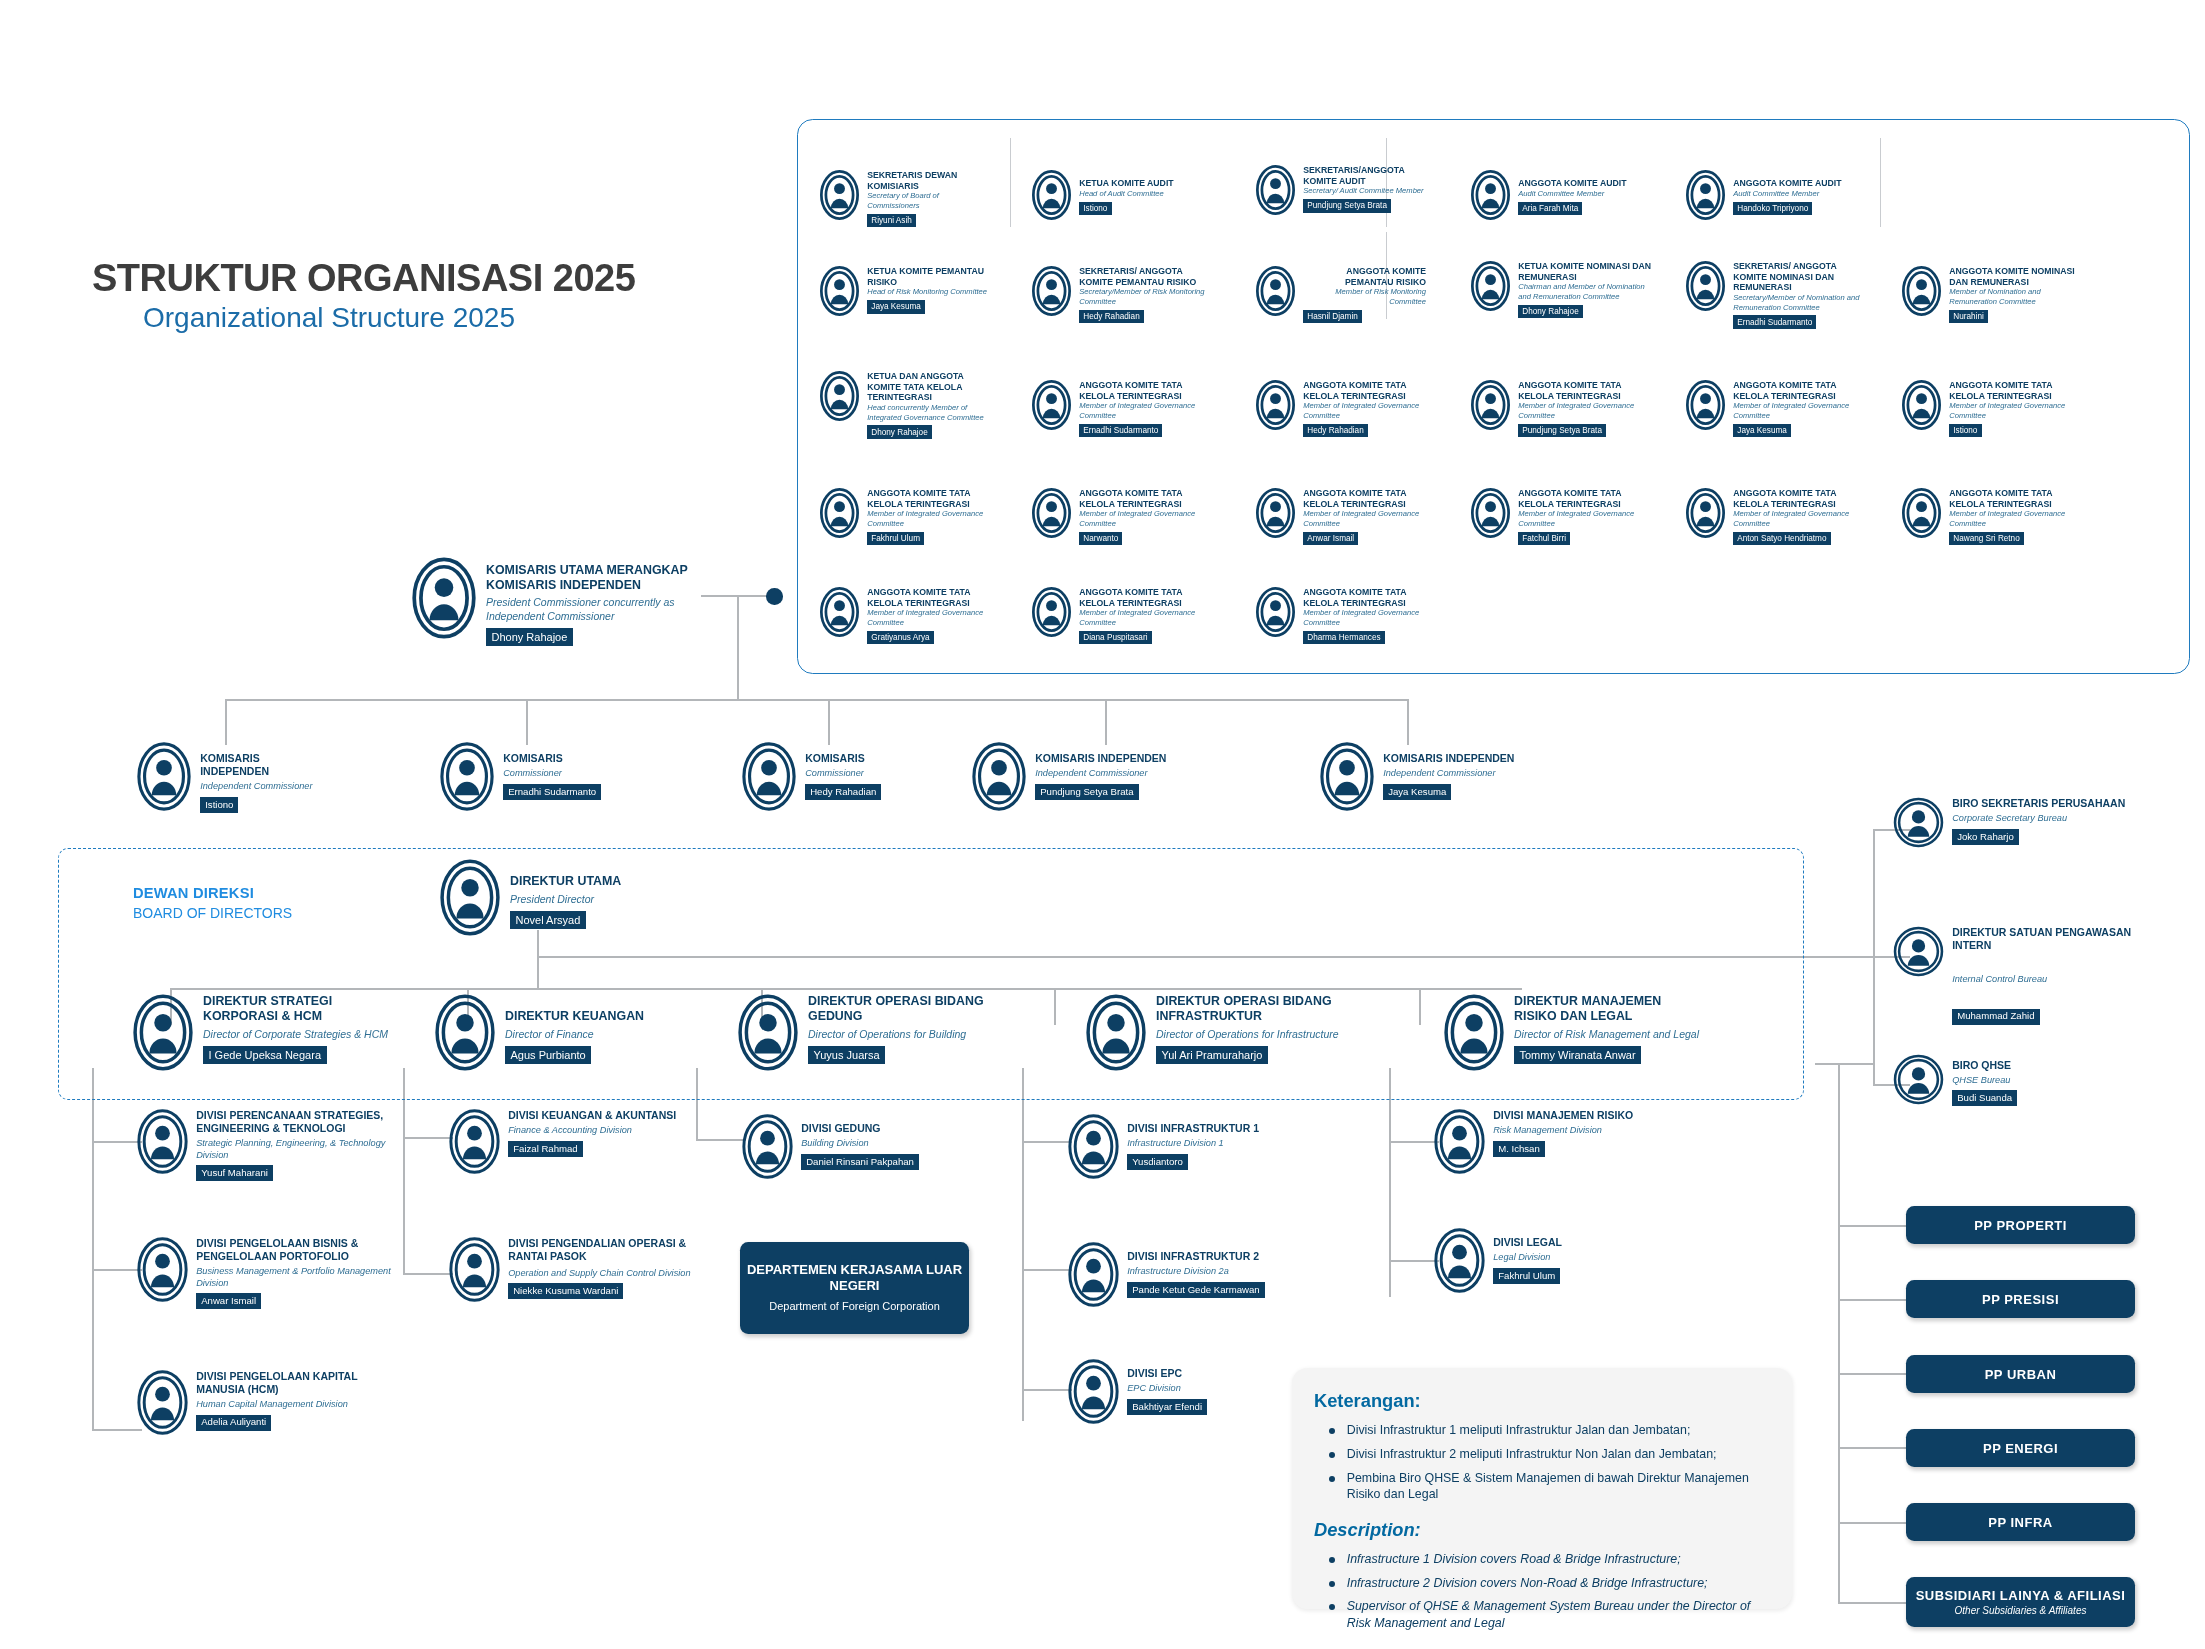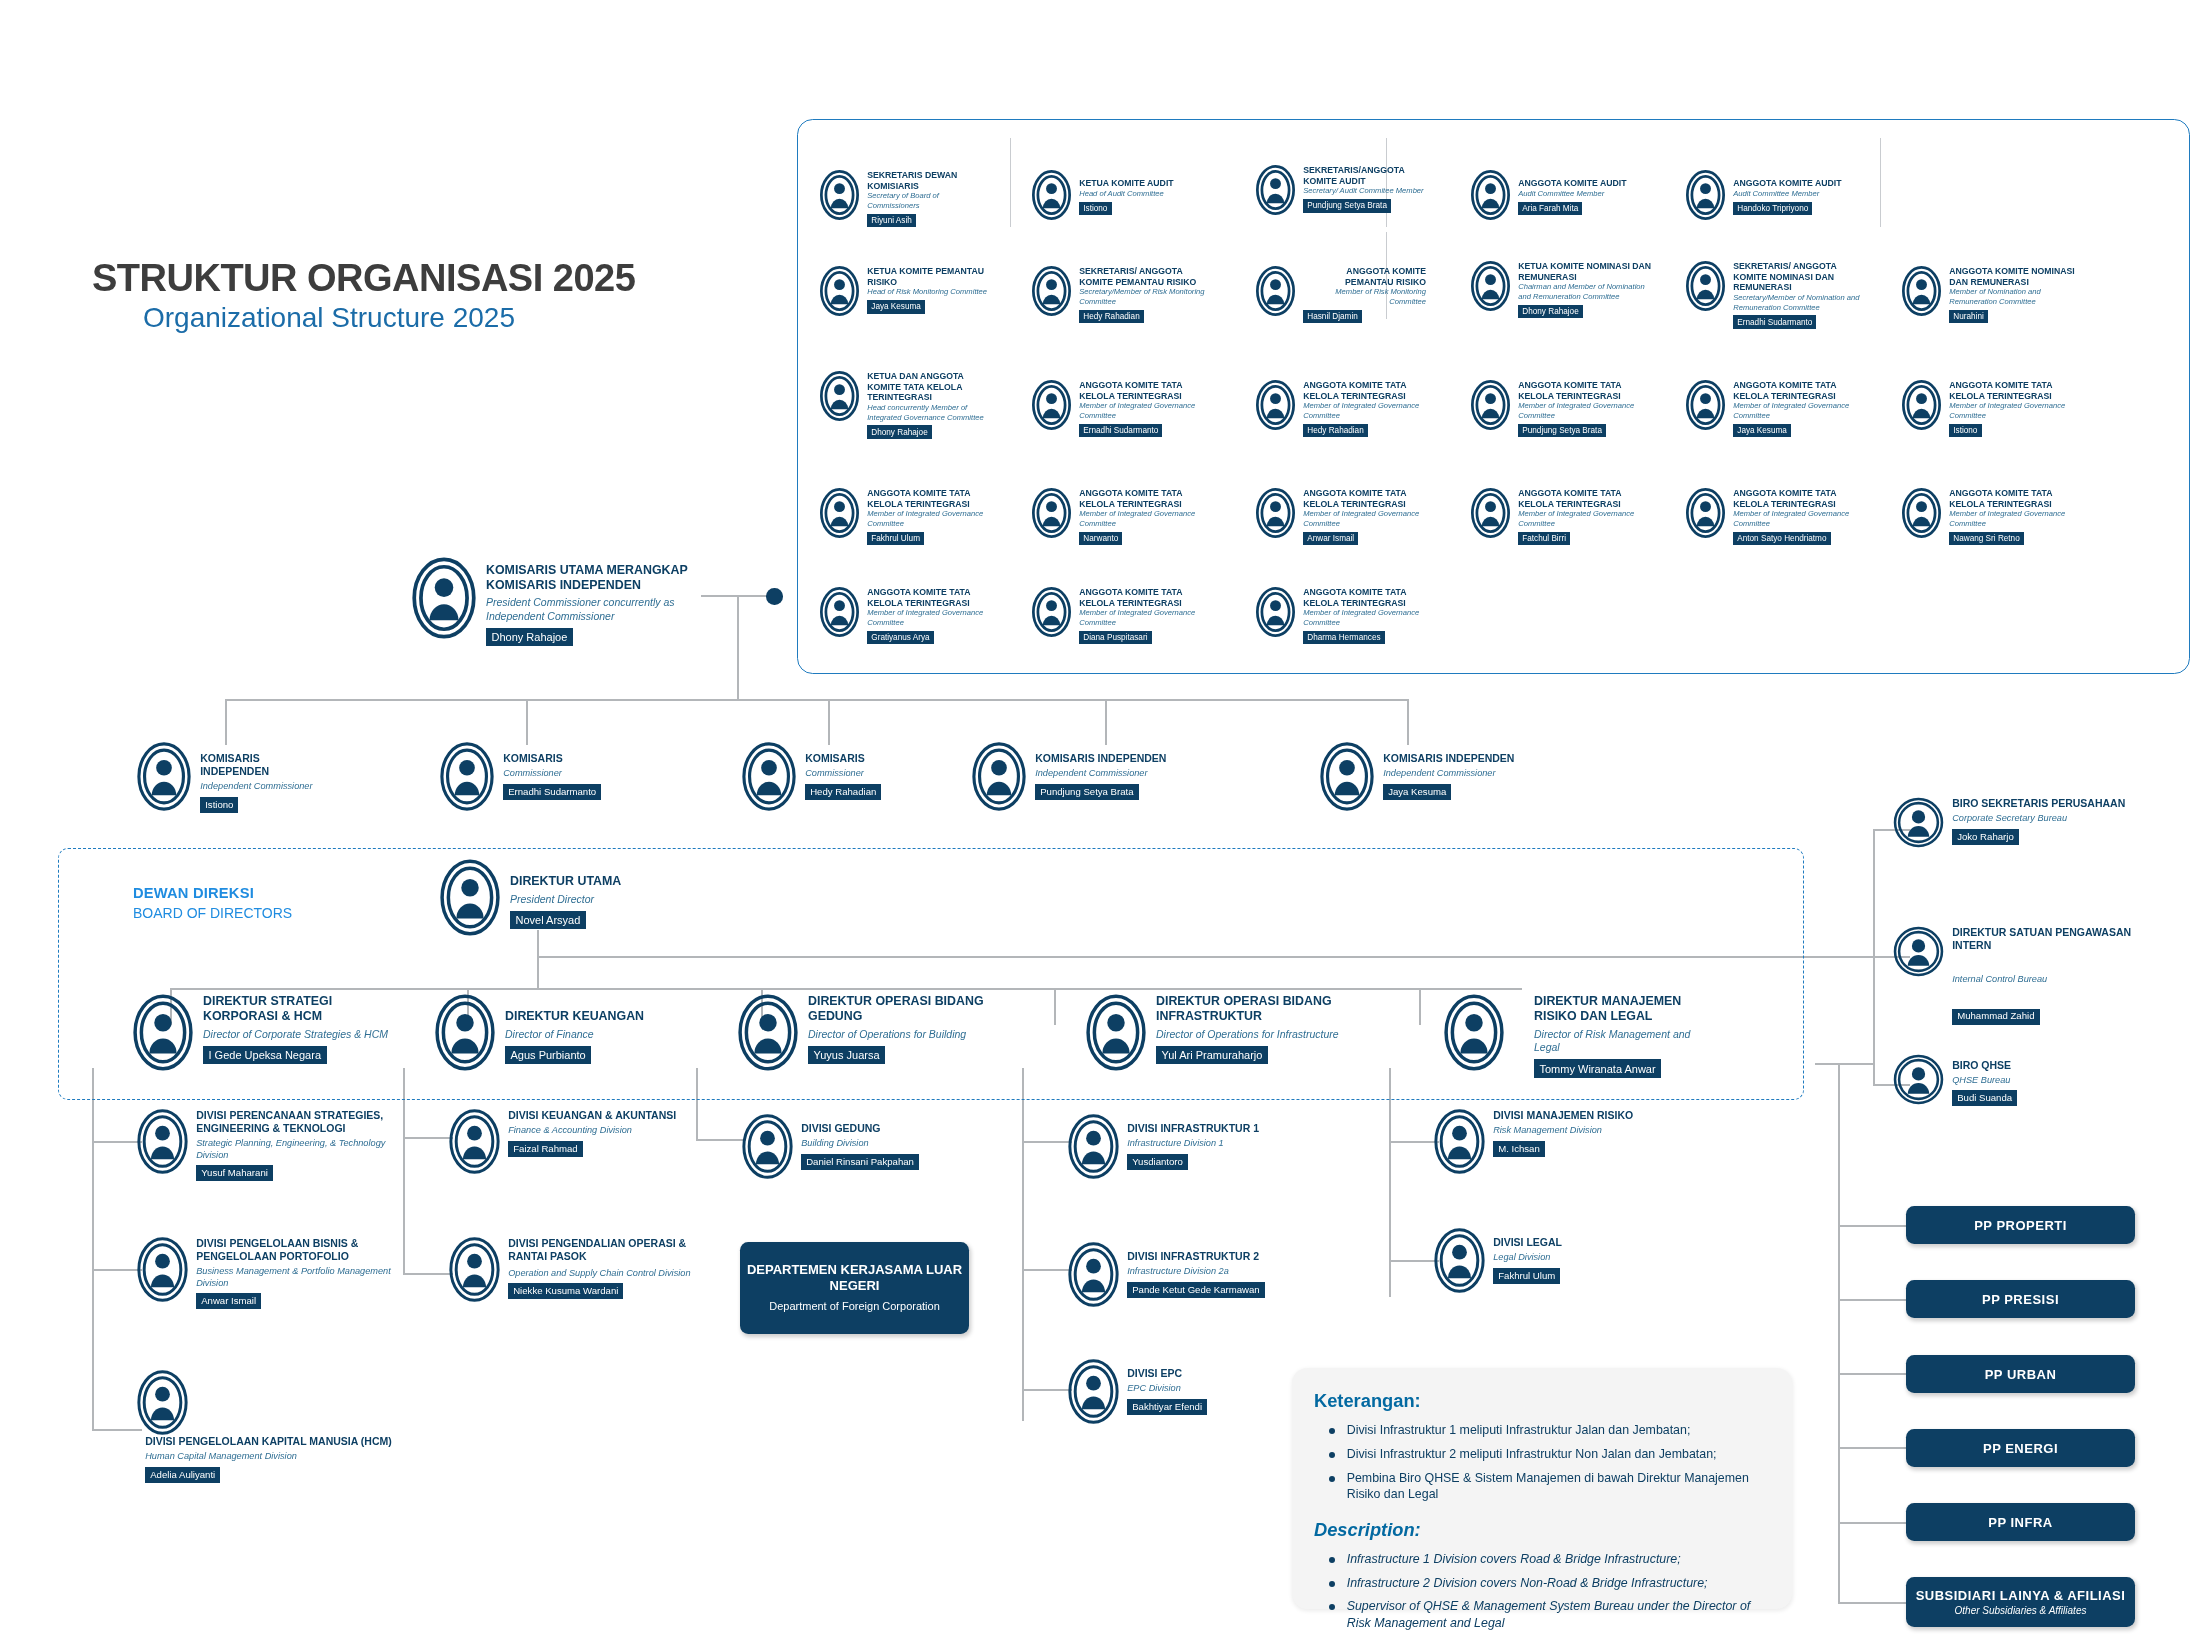--- a/index.html
+++ b/index.html
@@ -742,21 +742,21 @@
           <path d="M23.5 85a19.5 21.5 0 0139 0z" fill="#0d3f63"></path>
         </svg>
     </div>
     <div class="ptext" style="margin-left:10px;">
       <div class="ptitle">DIREKTUR OPERASI BIDANG INFRASTRUKTUR</div>
       <div class="psub" style="margin-top:3.7px;">Director of  Operations for Infrastructure</div>
       <div class="pname">Yul Ari Pramuraharjo</div>
     </div>
   </div>
 
-  <div class="abs person sz-md" style="left:1444px; top:994px; width:257px;gap:20px;">
+  <div class="abs person sz-md" style="left:1444px; top:994px; width:257px;">
     <div class="avatar">
       <svg width="60" height="77" viewBox="0 0 86 110">
           <ellipse cx="43" cy="55" rx="40" ry="52" fill="none" stroke="#0d3f63" stroke-width="5"></ellipse>
           <ellipse cx="43" cy="55" rx="31" ry="42" fill="none" stroke="#0d3f63" stroke-width="5"></ellipse>
           <circle cx="43" cy="41" r="12.5" fill="#0d3f63"></circle>
           <path d="M23.5 85a19.5 21.5 0 0139 0z" fill="#0d3f63"></path>
         </svg>
     </div>
     <div class="ptext" style="margin-left:10px;">
       <div class="ptitle">DIREKTUR MANAJEMEN RISIKO DAN LEGAL</div>
@@ -790,21 +790,21 @@
           <path d="M23.5 85a19.5 21.5 0 0139 0z" fill="#0d3f63"></path>
         </svg>
     </div>
     <div class="ptext" style="margin-left:8.2px;">
       <div class="ptitle">DIVISI PENGELOLAAN BISNIS &amp; PENGELOLAAN PORTOFOLIO</div>
       <div class="psub" style="margin-top:3.2px;">Business Management &amp; Portfolio Management Division</div>
       <div class="pname">Anwar Ismail</div>
     </div>
   </div>
 
-  <div class="abs person sz-sm" style="left:137px; top:1370px; width:257px;flex-direction:column;">
+  <div class="abs person sz-sm" style="left:137px; top:1370px; width:257px;">
     <div class="avatar">
       <svg width="51" height="65" viewBox="0 0 86 110">
           <ellipse cx="43" cy="55" rx="40" ry="52" fill="none" stroke="#0d3f63" stroke-width="5"></ellipse>
           <ellipse cx="43" cy="55" rx="31" ry="42" fill="none" stroke="#0d3f63" stroke-width="5"></ellipse>
           <circle cx="43" cy="41" r="12.5" fill="#0d3f63"></circle>
           <path d="M23.5 85a19.5 21.5 0 0139 0z" fill="#0d3f63"></path>
         </svg>
     </div>
     <div class="ptext" style="margin-left:8.2px;">
       <div class="ptitle">DIVISI PENGELOLAAN KAPITAL MANUSIA (HCM)</div>

